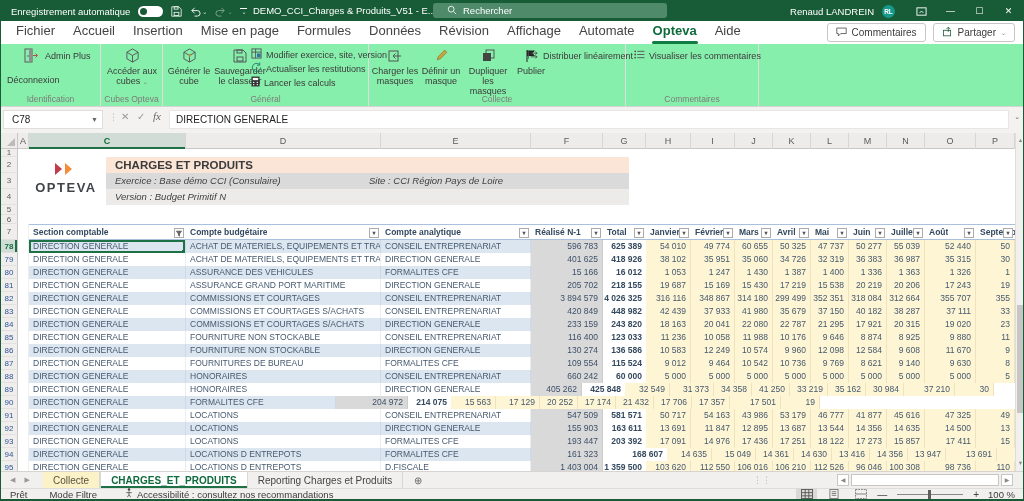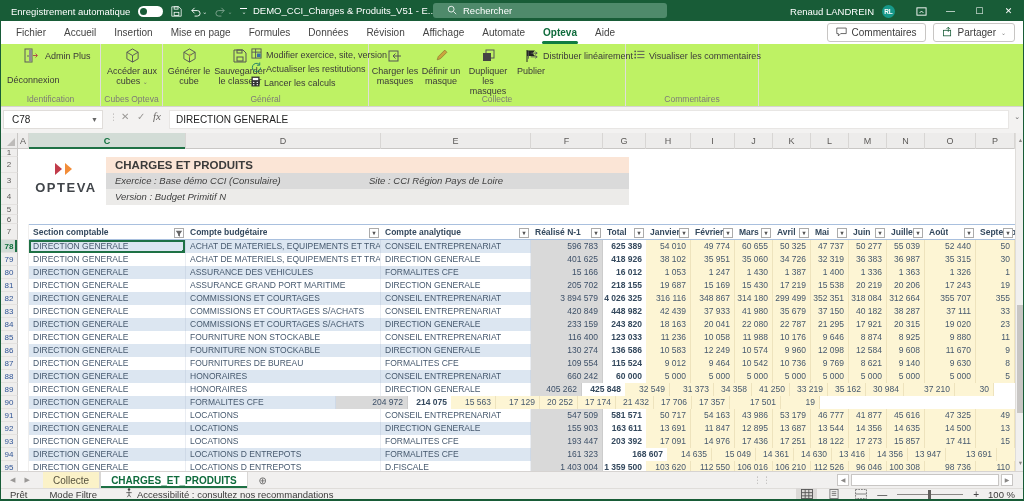--- a/index.html
+++ b/index.html
@@ -14,28 +14,28 @@
   .chev6{font-size:6px;opacity:.85}
   .dim{opacity:.45}
   .tb-title{position:absolute;left:252px;top:0;line-height:20px;font-size:9.5px;white-space:nowrap}
   .searchbox{position:absolute;left:432px;top:2px;width:234px;height:15px;background:#4F8A6B;border-radius:3px;display:flex;align-items:center;gap:6px;padding-left:14px;font-size:9.5px;color:#fff}
   .tb-right{position:absolute;right:0;top:0;height:20px;display:flex;align-items:center}
   .uname{font-size:9.5px;margin-right:8px}
   .avatar{width:13px;height:13px;border-radius:50%;background:#17998A;color:#fff;font-size:6.5px;font-weight:bold;display:flex;align-items:center;justify-content:center;margin-right:12px}
   .winbtn{width:29px;height:20px;display:flex;align-items:center;justify-content:center;font-size:9px;color:#fff}
   
   .tabrow{position:absolute;top:20px;left:0;right:0;height:23px;background:#fff;display:flex;align-items:flex-end;padding-left:6px}
-  .rtab{padding:17px 9px 6px;font-size:10px;color:#444;position:relative;white-space:nowrap}
+  .rtab{padding:17px 9px 6px;font-size:13px;color:#444;position:relative;white-space:nowrap}
   .rtab.active{color:#0F6B3C;font-weight:bold}
   .rtab.active::after{content:"";position:absolute;left:8px;right:8px;bottom:0;height:3px;background:#107C41;border-radius:2px}
   .rtab.accent{color:#107C41}
   .trbtns{position:absolute;right:8px;top:2px;display:flex;gap:7px}
   .trbtn{height:19px;border:1px solid #c8c6c4;border-radius:3px;background:#fff;display:flex;align-items:center;gap:5px;padding:0 8px;font-size:10px;color:#3b3b3b}
   
-  .ribbon{position:absolute;top:43px;left:0;right:0;height:63px;background:#bef264;border-bottom:1px solid #D6D3D1}
+  .ribbon{position:absolute;top:43px;left:0;right:0;height:63px;background:#86efac;border-bottom:1px solid #D6D3D1}
   .rgroup{position:absolute;top:0;height:62px;border-right:1px solid #E0DDDA}
   .glabel{position:absolute;bottom:2px;left:0;right:0;text-align:center;font-size:8.5px;color:#7d7b78;white-space:nowrap}
   .bigbtn{position:absolute;top:3px;text-align:center;font-size:9px;color:#3b3a39;line-height:10px}
   .bicon{height:17px;display:flex;justify-content:center;align-items:center;margin-bottom:2px}
   .smallbtn{position:absolute;display:flex;align-items:center;gap:4px;font-size:9px;color:#3b3a39;height:13px;white-space:nowrap}
   .abslbl{position:absolute;font-size:9px;color:#3b3a39;white-space:nowrap}
   
   .fbar{position:absolute;top:106px;left:0;right:0;height:26px;background:#F3F2F1}
   .nbox{position:absolute;left:2px;top:3px;width:100px;height:19px;background:#fff;border:1px solid #E0DDDA;font-size:10px;color:#222;line-height:17px;padding-left:8px}
   .nbox .nchev{position:absolute;right:4px;top:0;font-size:7px;color:#666;line-height:17px}
@@ -815,20 +815,21 @@
   </div>
 
   <div class="shbar">
     <div class="shnav">
       <span>◀</span>
       <span>▶</span>
     </div>
     <div style="display:flex">
         <div class="stab yellow">Collecte</div>
         <div class="stab active">CHARGES_ET_PRODUITS</div>
+        <div class="stab">Reporting Charges et Produits</div>
       </div>
     <div class="shplus">⊕</div>
     <span class="hsplit">⋮⋮</span>
     <div class="hsb-l">◀</div>
     <div class="hsb-t"></div>
     <div class="hsb-r">▶</div>
   </div>
 
   <div class="sbar">
     <span class="sb-ready">Prêt</span>

